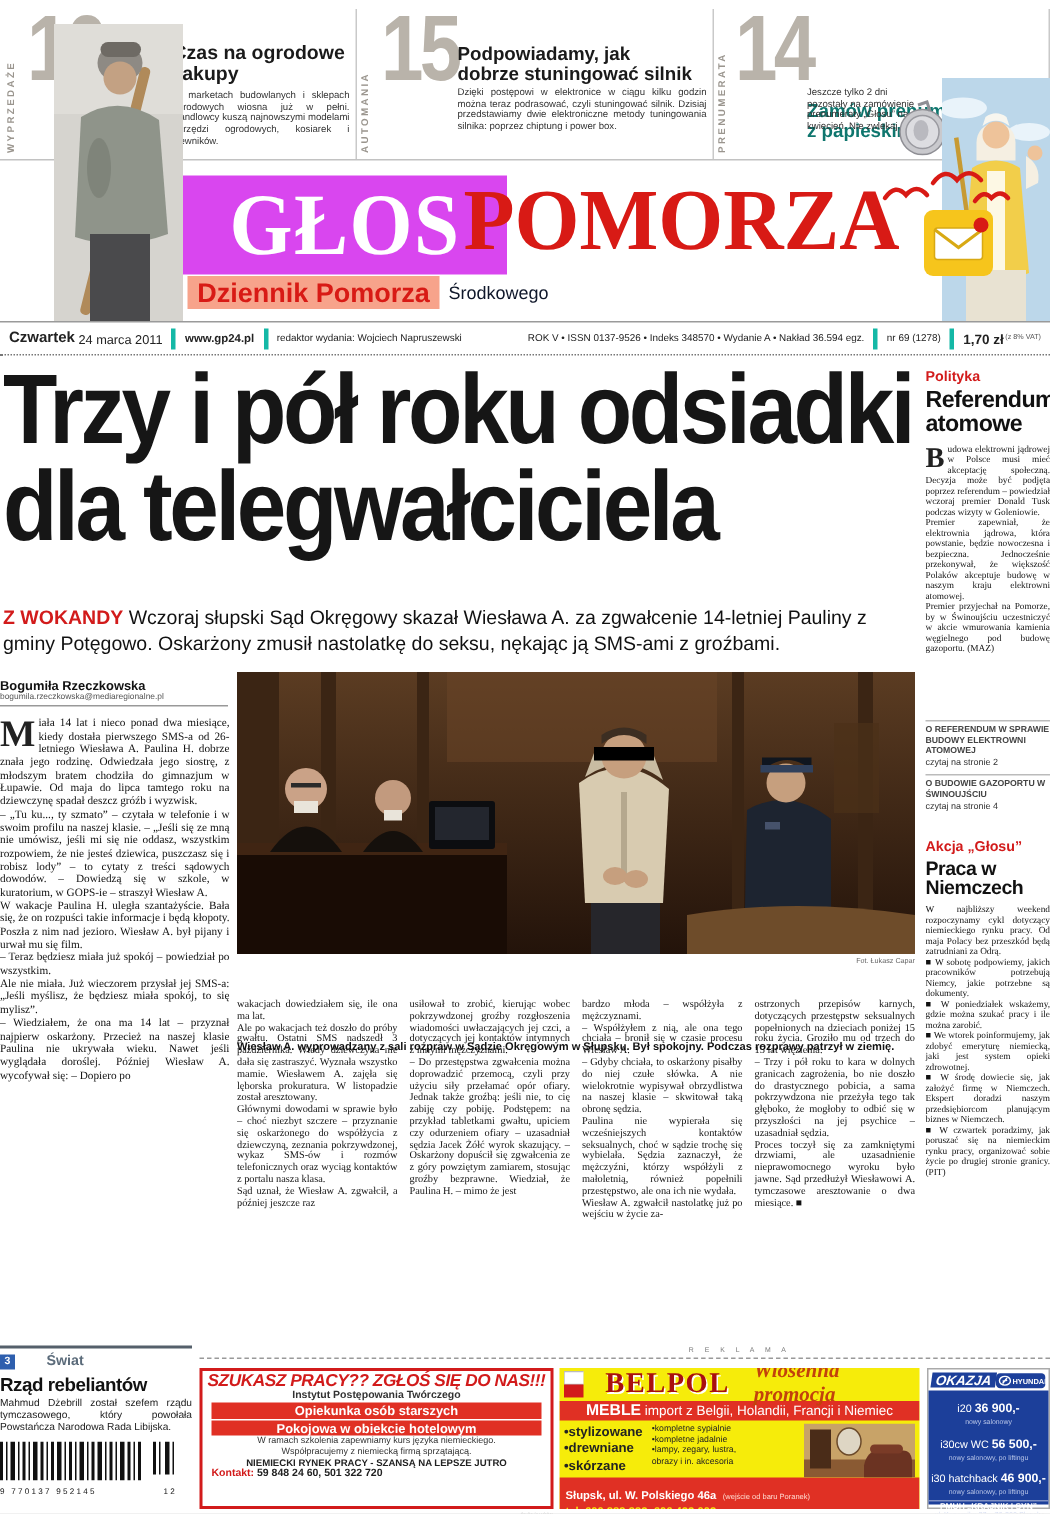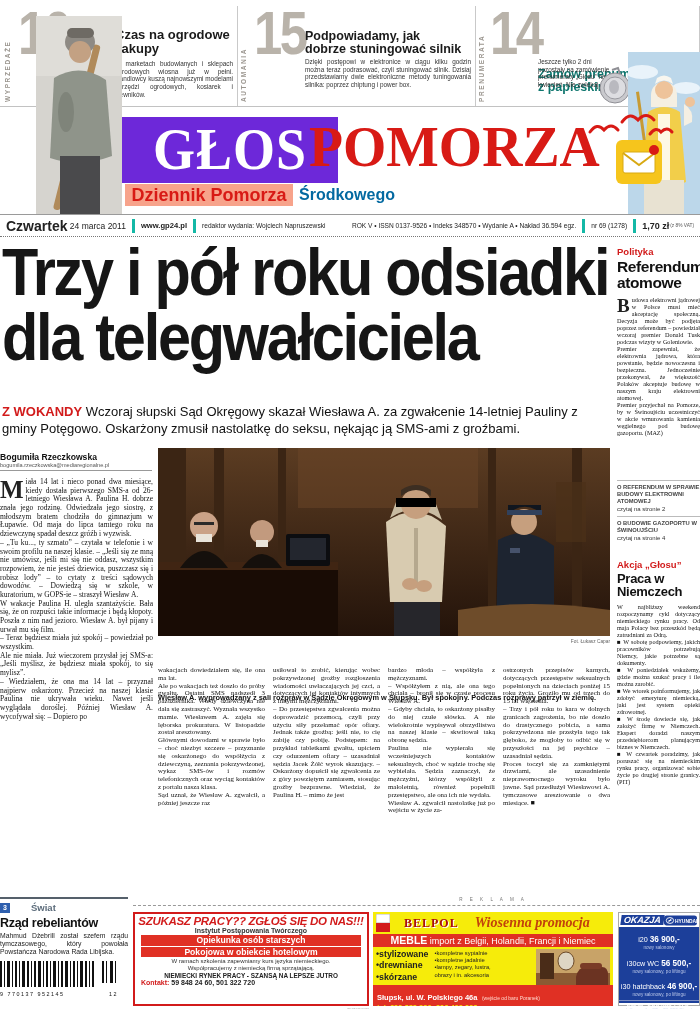--- a/index.html
+++ b/index.html
@@ -17,39 +17,39 @@
   .promo-tag{position:absolute;left:2px;top:8px;height:88px;writing-mode:vertical-rl;
              transform:rotate(180deg);font-size:6.5px;letter-spacing:1.6px;color:#9a958e;font-weight:bold;}
   .promo-num{position:absolute;top:-4px;font-size:62px;line-height:1;color:#b9b3aa;
              font-weight:bold;transform:scaleX(.82);transform-origin:left top;letter-spacing:-3px;}
   .promo-title{position:absolute;font-size:12.5px;font-weight:bold;line-height:1.05;color:#1a1a1a;}
   .promo-title.red{color:#0f766e;margin-top:38px;}
   .promo-body{position:absolute;font-size:6.4px;line-height:1.2;color:#333;}
   .strip-bottom{position:absolute;left:0;top:106px;width:700px;border-top:1px solid #c2c2c2;}
 
   
-  .mast-red{position:absolute;left:122px;top:117px;width:216px;height:66px;background:#6d28d9;
+  .mast-red{position:absolute;left:122px;top:117px;width:216px;height:66px;background:#d946ef;
             display:flex;align-items:center;justify-content:center;}
   .mast-glos{font-family:"Liberation Serif",serif;font-weight:bold;color:#fff;font-size:54px;
              letter-spacing:1px;transform:scaleY(1.08);}
   .mast-pomorza{position:absolute;left:309px;top:114px;width:351px;height:70px;
                 font-family:"Liberation Serif",serif;font-weight:bold;color:#d81a15;font-size:58px;
                 letter-spacing:0px;transform:scaleX(.96);transform-origin:left center;line-height:66px;}
   .mast-sub1{position:absolute;left:125px;top:184px;width:168px;height:22px;background:#f7a38b;
              color:#d81a15;font-weight:bold;font-size:18px;text-align:center;line-height:22px;}
-  .mast-sub2{position:absolute;left:299px;top:184px;height:22px;color:#0369a1;font-weight:bold;
-             font-size:16px;line-height:22px;}
+  .mast-sub2{position:absolute;left:299px;top:184px;height:22px;color:#0f172a;font-weight:normal;
+             font-size:12px;line-height:22px;}
 
   
   .dateline{position:absolute;left:0px;top:214px;width:700px;height:21px;border-top:1px solid #9a9a9a;
             border-bottom:1px dotted #777;display:flex;align-items:center;font-size:6.6px;color:#222;}
   .dl-item{padding:0 6px;border-left:3px solid #14b8a6;height:14px;display:flex;align-items:center;white-space:nowrap;}
   .dl-item:first-child{border-left:none;}
   .dl-date{font-size:8.5px;}
-  .dl-date b{font-size:14px;}
+  .dl-date b{font-size:10px;}
   .dl-grow{flex:1;}
   .dl-price b{font-size:9px;}
   .dl-vat{font-size:4.8px;color:#555;margin-left:1px;}
 
   
   .headline{position:absolute;left:2px;top:240px;width:640px;font-weight:bold;color:#161616;
             font-size:66px;line-height:.98;letter-spacing:-2.5px;transform:scaleX(.9);
             transform-origin:left top;white-space:nowrap;}
   .standfirst{position:absolute;left:2px;top:404px;width:606px;font-size:13px;line-height:1.28;color:#111;}
   .standfirst .kick{color:#d21b1b;font-weight:bold;}
@@ -102,21 +102,21 @@
   .ad1-band{background:#e03024;color:#fff;font-weight:bold;font-size:8.6px;line-height:1.25;margin:1px 4px;}
   .ad1-body{font-size:6px;line-height:1.15;color:#333;}
   .ad1-slogan{font-size:6.4px;font-weight:bold;color:#222;}
   .ad1-contact{font-size:7px;font-weight:bold;color:#222;text-align:left;padding-left:4px;}
   .ad1-contact .k{color:#d21b1b;}
   .ad-code{position:absolute;font-size:4px;color:#999;}
 
   .ad2{position:absolute;left:373px;top:912px;width:240px;height:94px;background:#f6ec0a;
        box-sizing:border-box;overflow:hidden;}
   .ad2-top{display:flex;align-items:center;height:22px;}
-  .ad2-logo{font-family:"Liberation Serif",serif;font-weight:bold;font-size:12px;color:#a90f0f;
+  .ad2-logo{font-family:"Liberation Serif",serif;font-weight:bold;font-size:19px;color:#a90f0f;
             letter-spacing:1px;margin-left:14px;text-shadow:1px 1px 0 #fff;}
   .ad2-promo{font-family:"Liberation Serif",serif;font-style:italic;font-weight:bold;color:#c2410c;
              font-size:14px;margin-left:16px;}
   .ad2-band{background:#e03024;color:#fff;text-align:center;font-size:9px;line-height:13px;height:13px;}
   .ad2-band b{font-size:10.5px;}
   .ad2-mid{display:flex;padding:2px 3px;height:38px;box-sizing:border-box;}
   .ad2-b1{font-size:8.8px;font-weight:bold;color:#222;line-height:1.3;}
   .ad2-b2{font-size:5.8px;color:#222;line-height:1.25;margin-left:6px;margin-top:1px;}
   .ad2-bottom{background:#e03024;height:21px;padding:1px 4px;box-sizing:border-box;}
   .ad2-addr{color:#fff;font-weight:bold;font-size:7.5px;line-height:1.1;}

